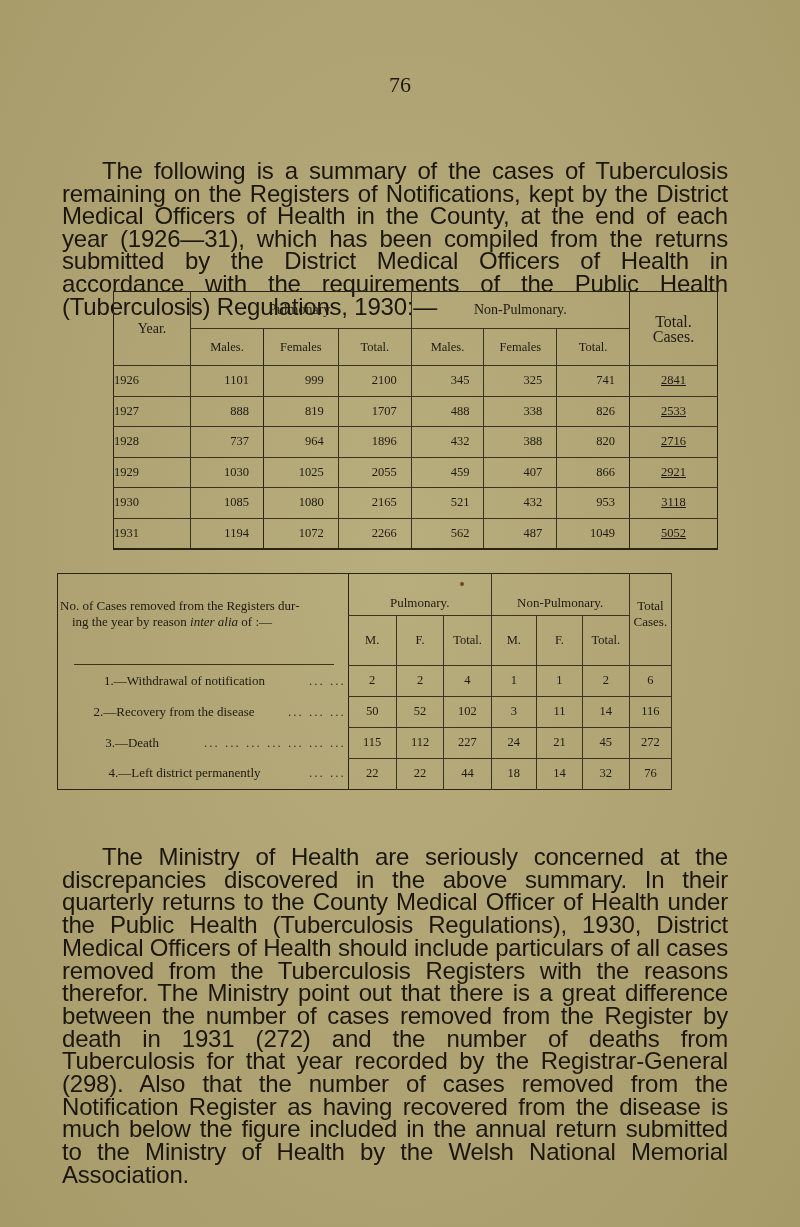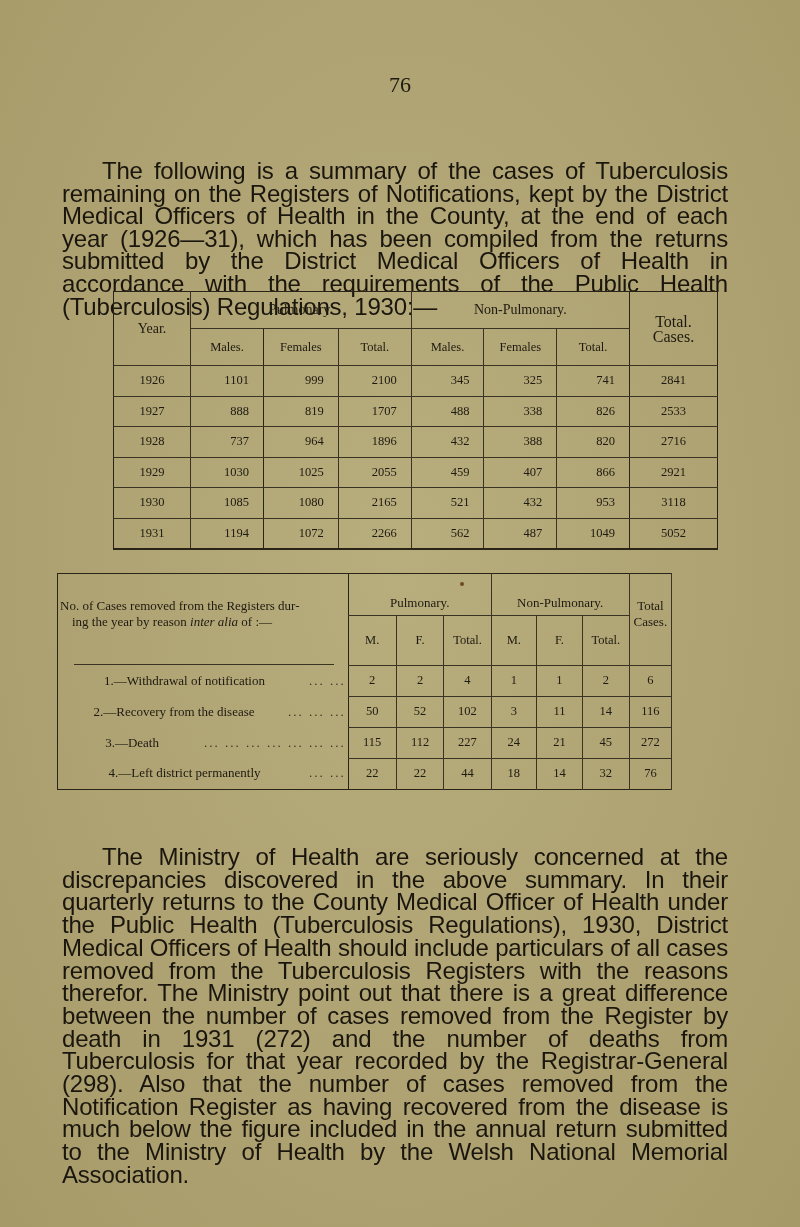--- a/index.html
+++ b/index.html
@@ -33,22 +33,22 @@
   .t1 th, .t1 td { padding: 0; text-align: center; font-weight: normal; }
   .t1 .hd1 th { height: 36px; font-size: 14px; }
   .t1 .hd2 th { height: 36px; }
   .t1 td { height: 29.5px; }
   .t1 .ul { border-bottom: 1px solid #3a3222; }
   .t1 .vl { border-left: 1px solid #3a3222; }
   .t1 .vlb { border-left: 1.5px solid #2a2416; }
   .t1 .edge-l { border-left: 1.5px solid #2a2416; }
   .t1 .edge-r { border-right: 1.5px solid #2a2416; }
   .t1 td.num { text-align: right; padding-right: 14px; }
-  .t1 td.year { text-align: center; }
-  .t1 td.total { text-align: center; }
+  .t1 td.year { text-align: left; }
+  .t1 td.total { text-align: center; text-decoration: underline; }
 
   .t2 {
     position: absolute; left: 57px; top: 573px; width: 615px;
     font-size: 12.5px;
     border-top: 1.5px solid #2a2416; border-bottom: 1.5px solid #2a2416;
   }
   .t2 th, .t2 td { padding: 0; font-weight: normal; text-align: center; }
   .t2 .label-head {
     text-align: left; vertical-align: top; padding: 24px 6px 0 2px;
     font-size: 13px; line-height: 16px; border-left: 1.5px solid #2a2416;

